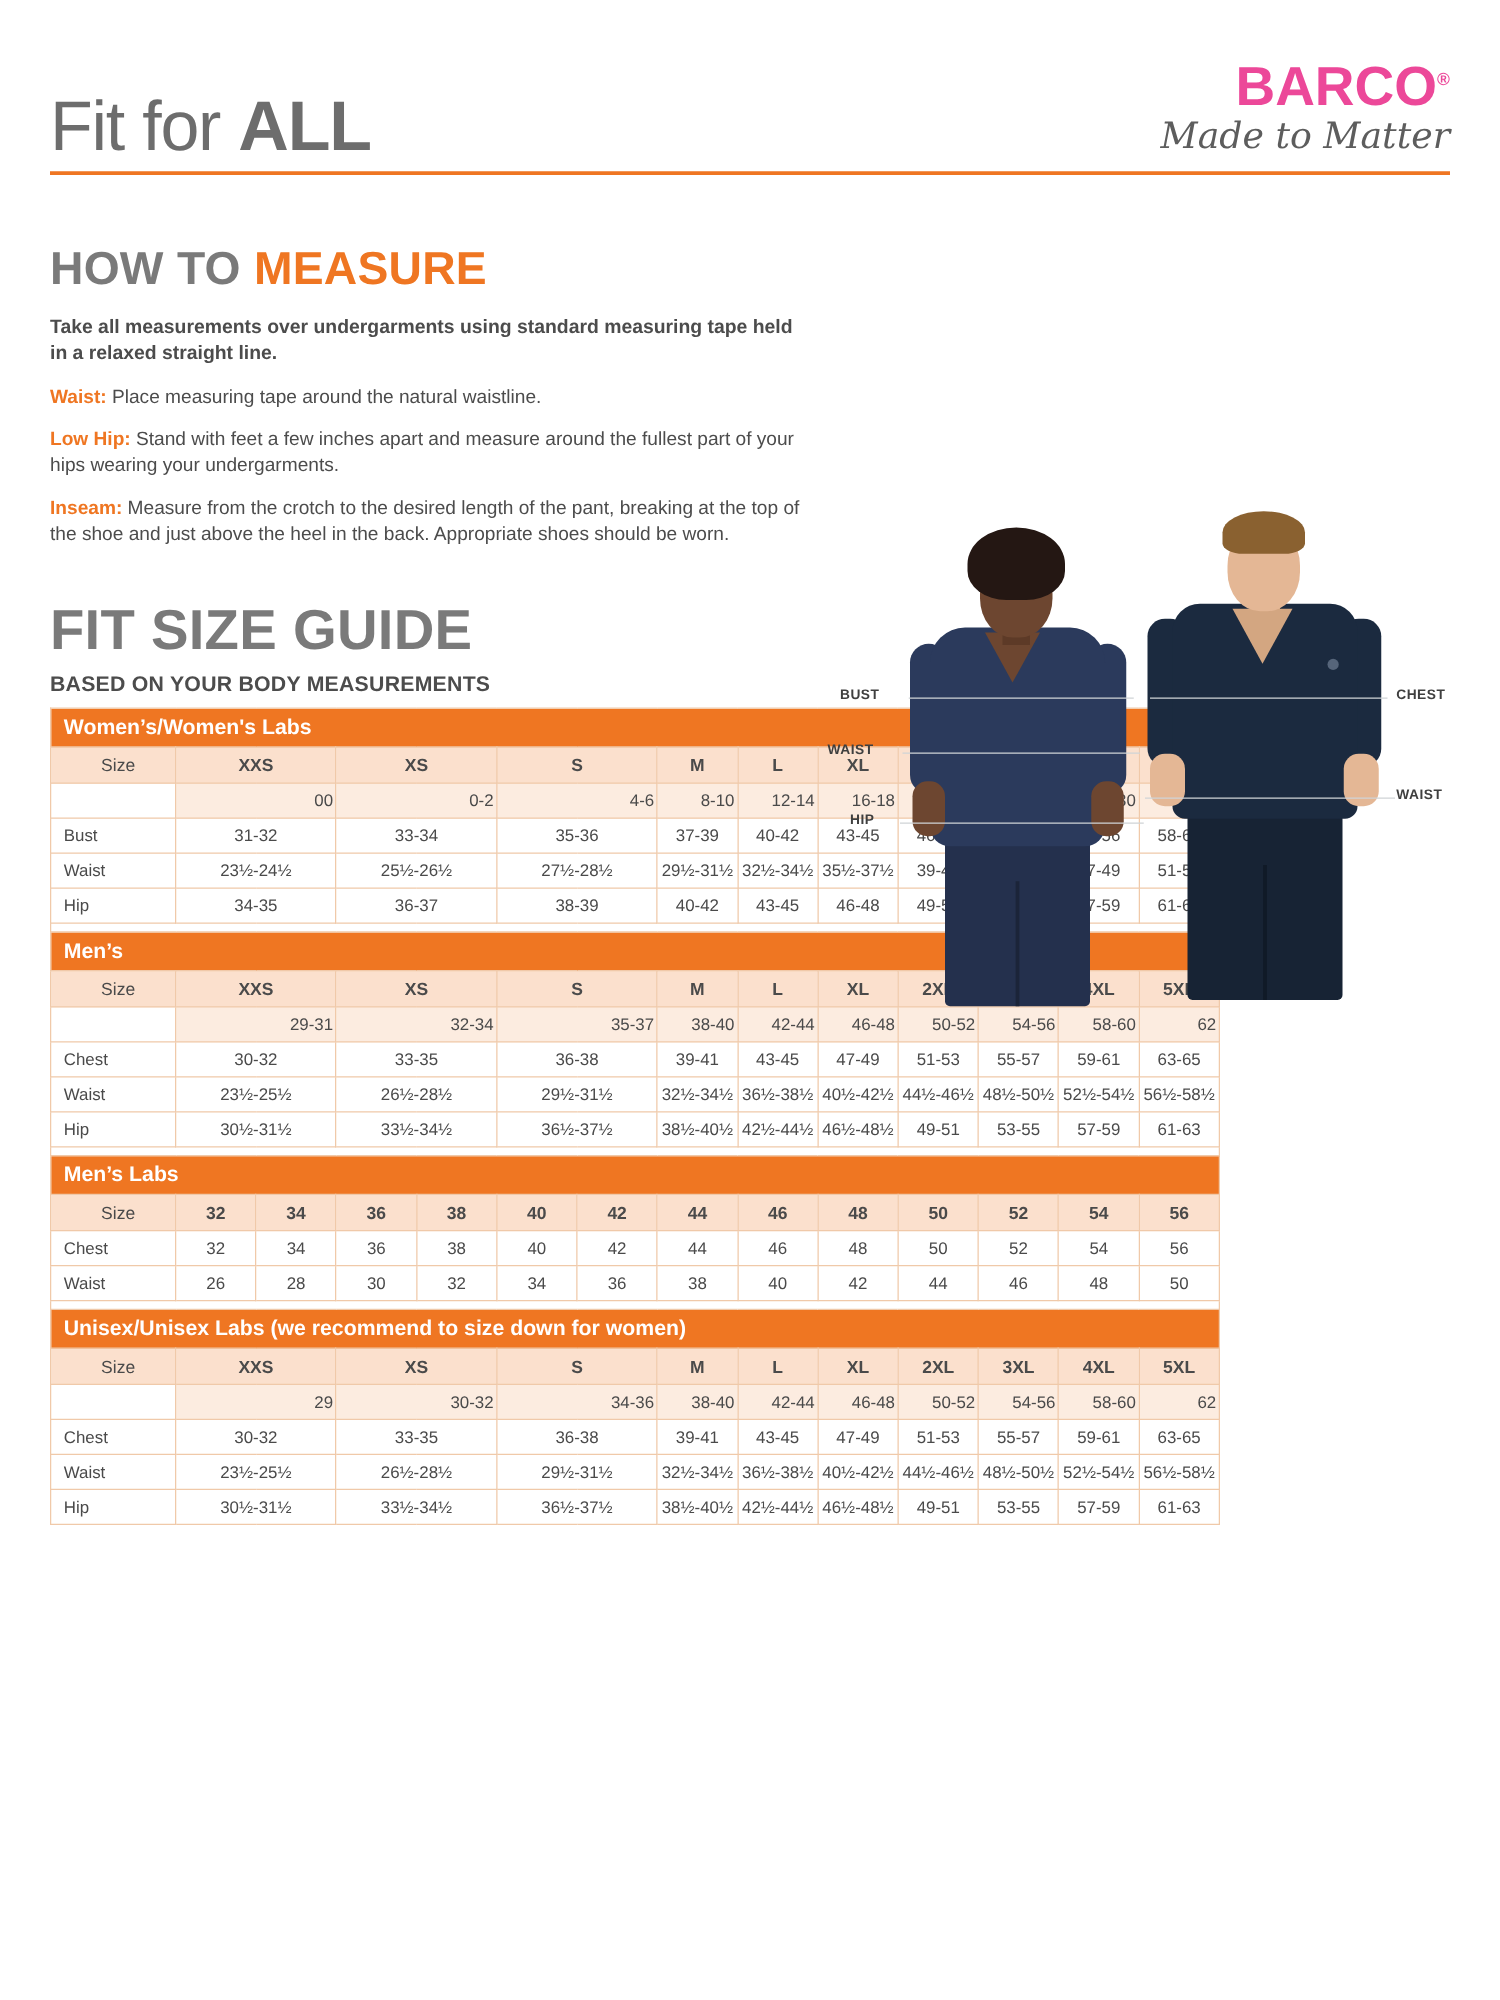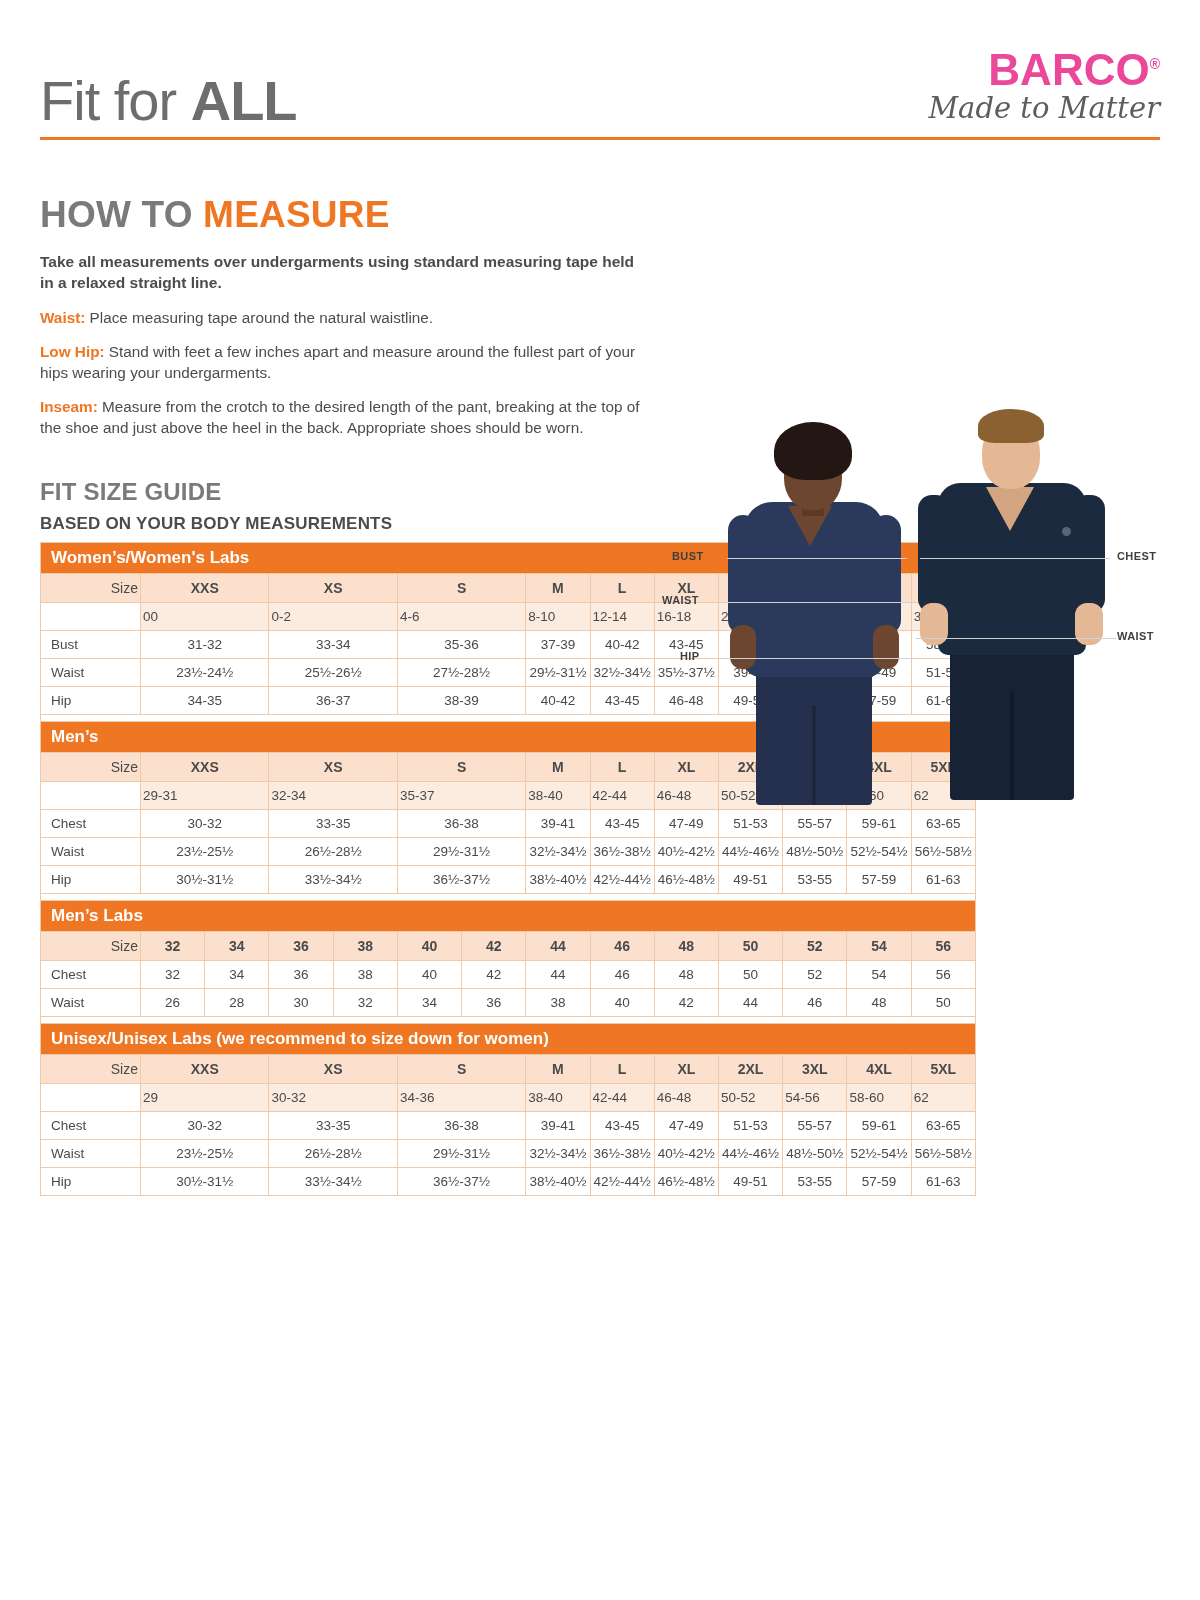--- a/index.html
+++ b/index.html
@@ -211,21 +211,21 @@
   }
   .m-handL { left: -4px; }
   .m-handR { right: -4px; }
   .m-pocket {
     position: absolute; right: 28px; top: 132px;
     width: 9px; height: 9px; background: #56657a; border-radius: 50%;
   }
 
   
   .fit-head {
-    font-size: 24px;
+    font-size: 45px;
     font-weight: bold;
     color: #7a7a7a;
     margin-top: 40px;
     letter-spacing: 0.2px;
   }
   .fit-sub {
     font-size: 17px;
     font-weight: bold;
     color: #4c4c4c;
     margin-top: 8px;
@@ -251,24 +251,24 @@
     text-align: left;
   }
   .hdr td {
     background: #fbe0cd;
     font-weight: bold;
     text-align: center;
     padding: 6px 2px;
     color: #4a4a4a;
     font-size: 14px;
   }
-  .hdr td.rowlabel { text-align: right; padding-left: 10px; font-weight: normal; margin-left: 36px; }
+  .hdr td.rowlabel { text-align: center; padding-left: 10px; font-weight: normal; margin-left: 36px; }
   .sub td {
     background: #fcece0;
-    text-align: left;
+    text-align: right;
     padding: 6px 2px;
   }
   .sub td.rowlabel { background: #ffffff; text-align: left; padding-left: 10px; }
   .data td {
     background: #ffffff;
     text-align: center;
     padding: 6px 2px;
   }
   .data td.rowlabel { text-align: left; padding-left: 10px; }
   .spacer-row td { border: none; height: 7px; background: #ffffff; }

